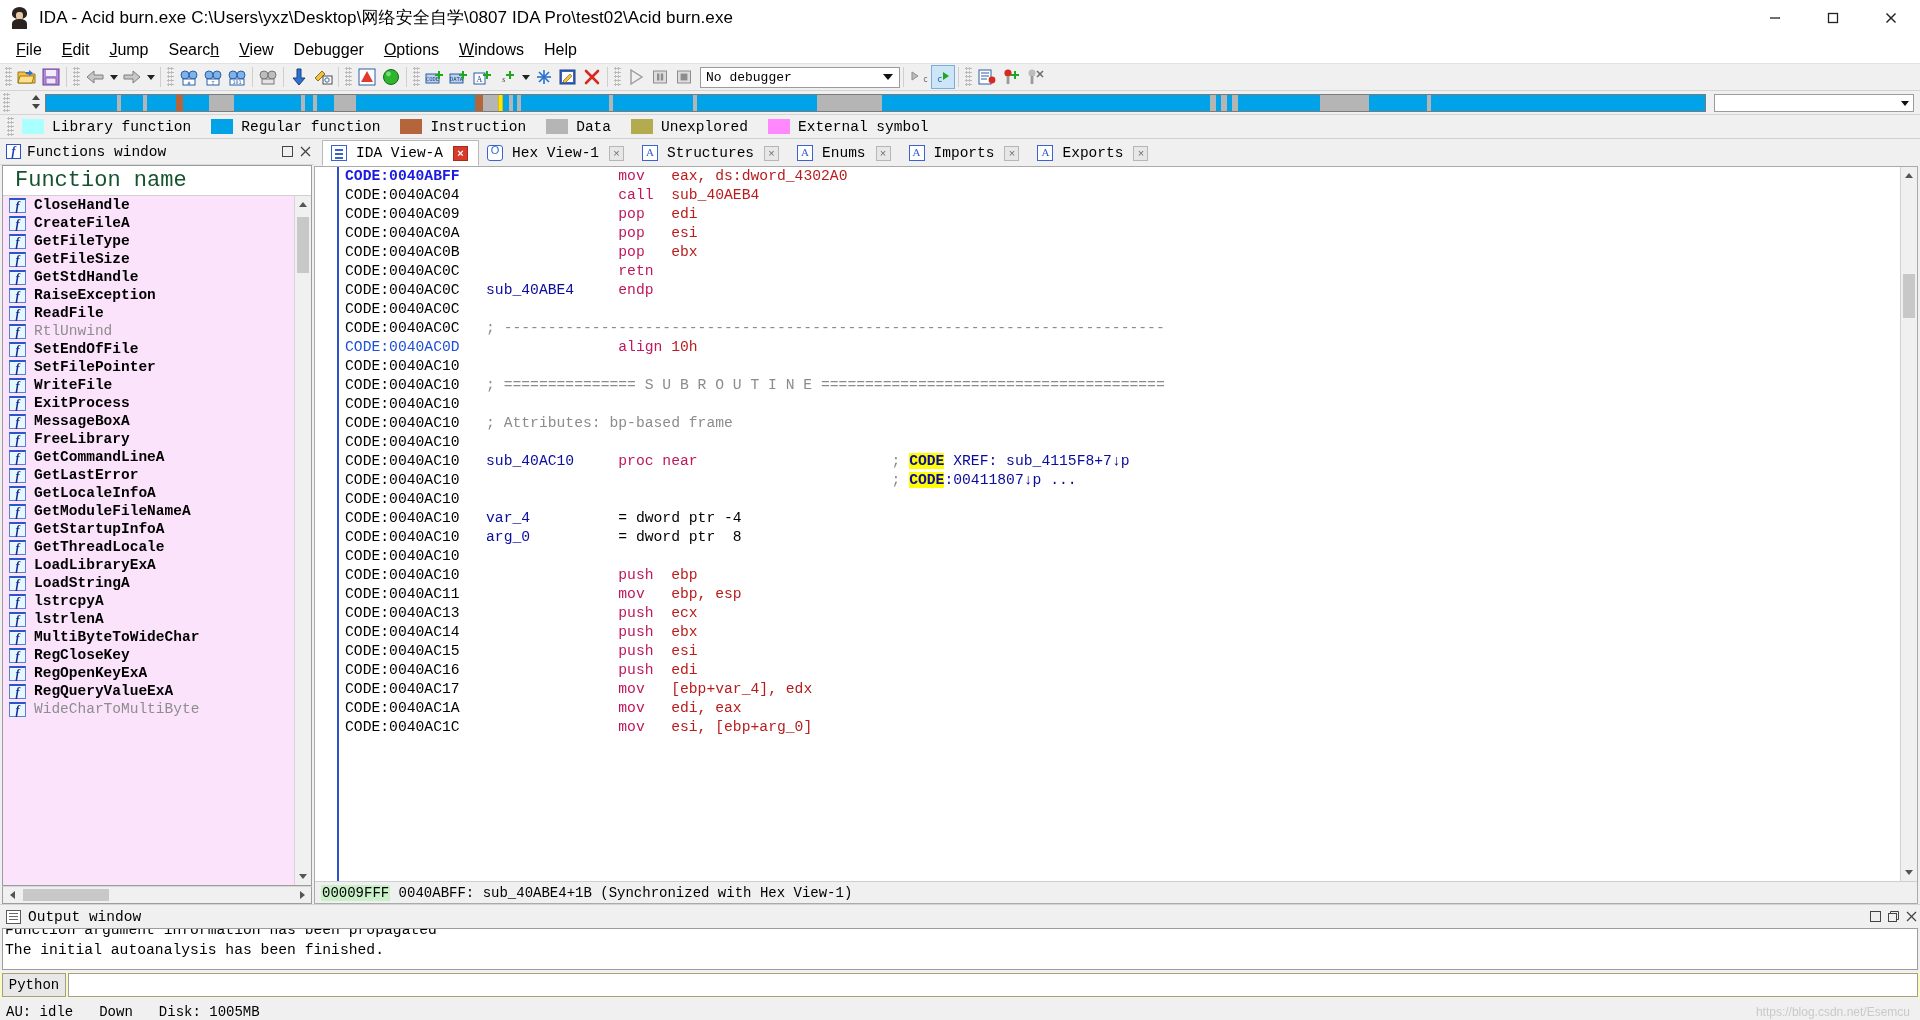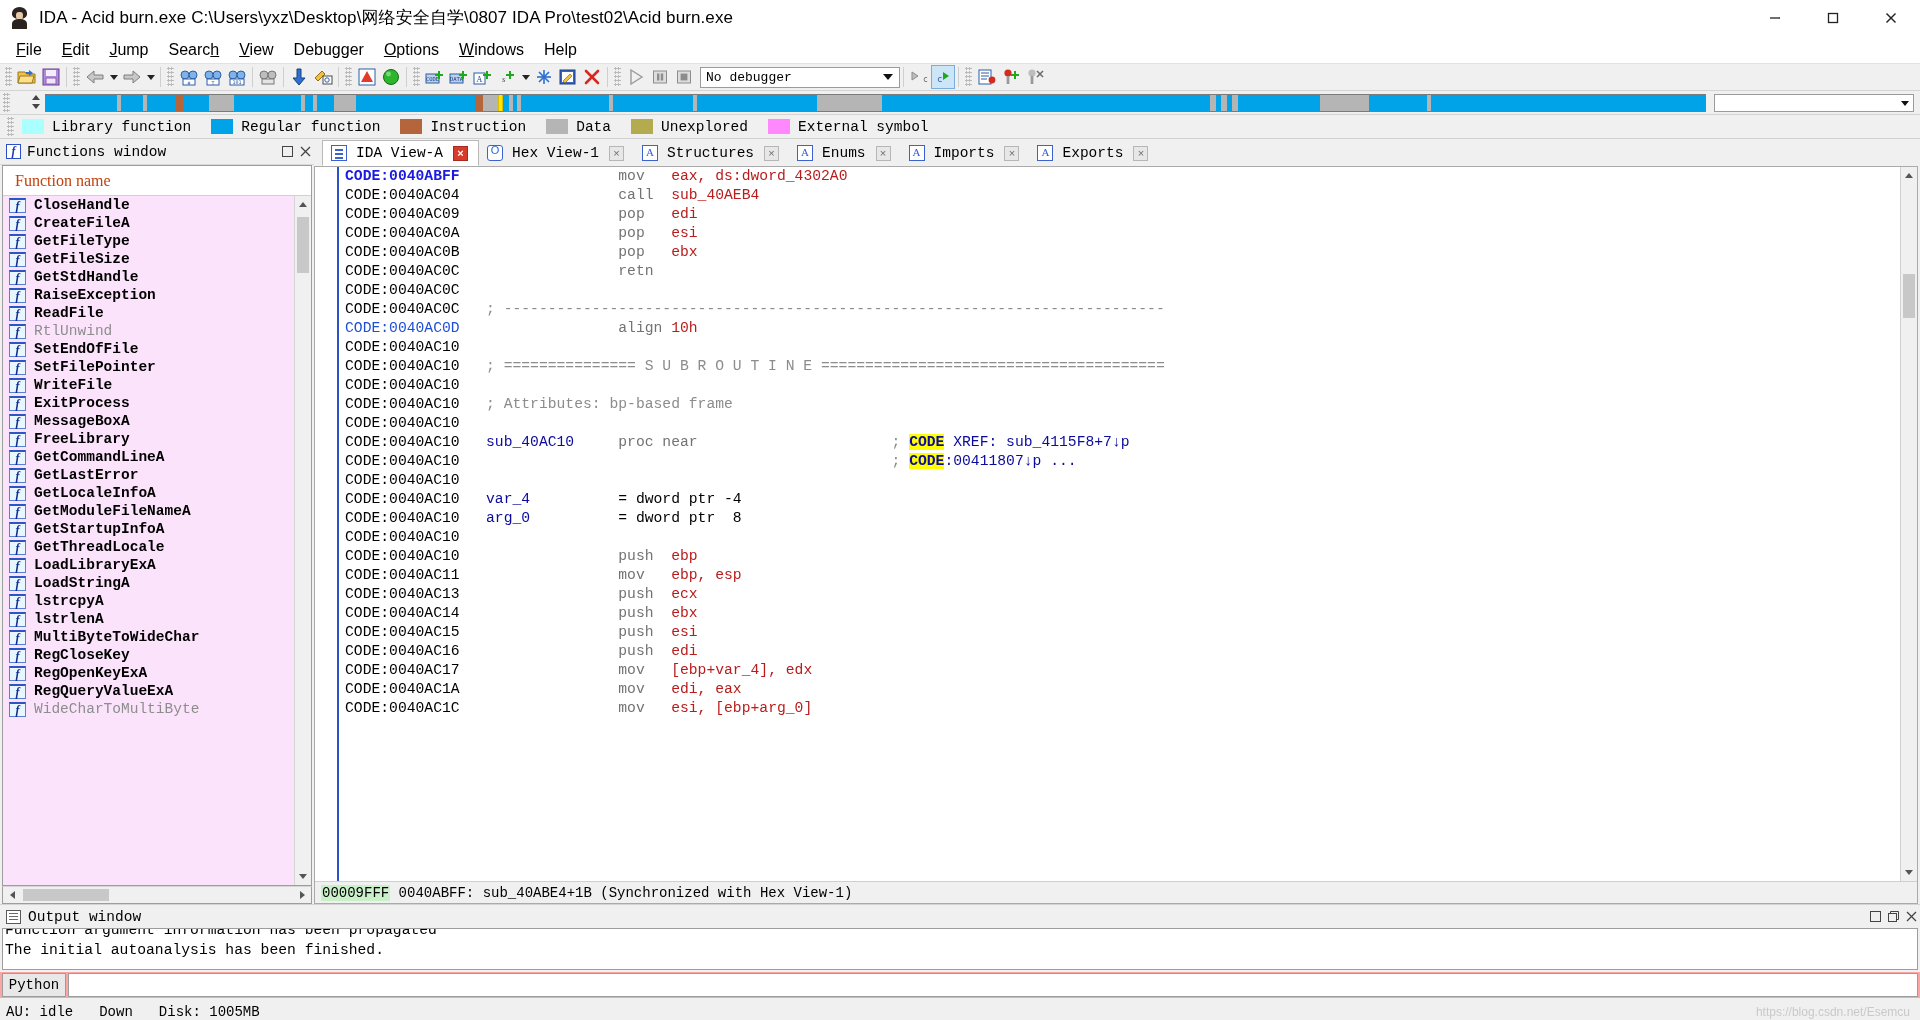--- a/index.html
+++ b/index.html
@@ -186,21 +186,21 @@
   .funcs-box {
     flex: 1 1 auto; min-height: 0; display: flex; flex-direction: column;
     border: 1px solid #9d9d9d; background: #fff;
     margin: 0 2px 0 2px;
   }
   .funcs-header {
     height: 30px; flex: 0 0 30px; display: flex; align-items: center;
     border-bottom: 1px solid #d0d0d0; background: #fff; padding-left: 12px;
   }
   .funcs-header span {
-    font-family: Liberation Serif, serif; font-size: 16px; color: #c2410c;
+    font-family: Liberation Mono, monospace; font-size: 22px; color: #14532d;
   }
   .funcs-body { flex: 1 1 auto; min-height: 0; display: flex; }
   .funcs-list {
     flex: 1 1 auto; background: #fbe4fb; overflow: hidden; padding-top: 0px;
   }
   .frow {
     height: 18px; display: flex; align-items: center; padding-left: 6px;
   }
   .frow .fico {
     width: 17px; height: 15px; flex: 0 0 17px; margin-right: 8px;
@@ -289,21 +289,21 @@
     border-left: 2px solid #2c54c6;
   }
   .codeline {
     height: 19px; line-height: 19px; white-space: pre;
     font-family: "Liberation Mono", monospace; font-size: 14.7px; color: #000;
     position: relative; padding-left: 6px;
   }
   .c-addr { color: #000; }
   .c-addr.sel { color: #1a1ae0; font-weight: bold; }
   .c-addr.gray { color: #1d4ed8; }
-  .c-mn { color: #737373; }
+  .c-mn { color: #be185d; }
   .c-op { color: #b91c1c; }
   .c-name { color: #0b0b9e; }
   .c-cmt { color: #8c8c8c; }
   .hl { background: #ffff00; color: #0b0b9e; font-weight: bold;}
   .c-black { color:#000; }
   .c-dark { color: #0b0b9e; }
 
   .dis-vscroll {
     width: 17px; flex: 0 0 17px; background: #f0f0f0; border-left: 1px solid #d0d0d0;
     display:flex; flex-direction: column;
@@ -338,21 +338,21 @@
   .out-body {
     background: #fff; border: 1px solid #9d9d9d; margin: 0 2px;
     height: 42px; overflow: hidden; position: relative;
   }
   .out-line {
     font-family:"Liberation Mono",monospace; font-size: 14.7px; color:#000;
     line-height: 20px; white-space: pre; padding-left: 2px;
   }
   .out-line.clipped { margin-top: -9px; }
   .pyrow {
-    height: 26px; display: flex; align-items: center; background: #fca5a5; margin-top: 2px;
+    height: 26px; display: flex; align-items: center; background: #fef9c3; margin-top: 2px;
   }
   .pybtn {
     width: 64px; height: 24px; flex: 0 0 64px; margin-left: 2px;
     background: #e8e8e8; border: 1px solid #9d9d9d;
     display:flex;align-items:center;justify-content:center;
     font-family:"Liberation Mono",monospace; font-size: 14px; color:#000;
   }
   .pyinput {
     flex: 1 1 auto; height: 24px; background: #fff; border: 1px solid #9d9d9d;
     margin-left: 2px; margin-right: 2px;
@@ -924,20 +924,21 @@
       <div class="disasm-frame">
         <div class="disasm-body">
           <div class="gutter"></div>
           <div class="code-area" id="code-area">
               <div class="codeline"><span class="c-addr sel">CODE:0040ABFF</span><span class="c-black">   </span><span class="c-black">               </span><span class="c-mn">mov</span><span class="c-black">   </span><span class="c-op">eax, ds:dword_4302A0</span></div>
               <div class="codeline"><span class="c-addr">CODE:0040AC04</span><span class="c-black">   </span><span class="c-black">               </span><span class="c-mn">call</span><span class="c-black">  </span><span class="c-op">sub_40AEB4</span></div>
               <div class="codeline"><span class="c-addr">CODE:0040AC09</span><span class="c-black">   </span><span class="c-black">               </span><span class="c-mn">pop</span><span class="c-black">   </span><span class="c-op">edi</span></div>
               <div class="codeline"><span class="c-addr">CODE:0040AC0A</span><span class="c-black">   </span><span class="c-black">               </span><span class="c-mn">pop</span><span class="c-black">   </span><span class="c-op">esi</span></div>
               <div class="codeline"><span class="c-addr">CODE:0040AC0B</span><span class="c-black">   </span><span class="c-black">               </span><span class="c-mn">pop</span><span class="c-black">   </span><span class="c-op">ebx</span></div>
               <div class="codeline"><span class="c-addr">CODE:0040AC0C</span><span class="c-black">   </span><span class="c-black">               </span><span class="c-mn">retn</span></div>
+              <div class="codeline"><span class="c-addr">CODE:0040AC0C</span><span class="c-black">   </span><span class="c-name">sub_40ABE4</span><span class="c-black">     </span><span class="c-mn">endp</span></div>
               <div class="codeline"><span class="c-addr">CODE:0040AC0C</span></div>
               <div class="codeline"><span class="c-addr">CODE:0040AC0C</span><span class="c-black">   </span><span class="c-cmt">; ---------------------------------------------------------------------------</span></div>
               <div class="codeline"><span class="c-addr gray">CODE:0040AC0D</span><span class="c-black">   </span><span class="c-black">               </span><span class="c-mn">align</span><span class="c-black"> </span><span class="c-op">10h</span></div>
               <div class="codeline"><span class="c-addr">CODE:0040AC10</span></div>
               <div class="codeline"><span class="c-addr">CODE:0040AC10</span><span class="c-black">   </span><span class="c-cmt">; =============== S U B R O U T I N E =======================================</span></div>
               <div class="codeline"><span class="c-addr">CODE:0040AC10</span></div>
               <div class="codeline"><span class="c-addr">CODE:0040AC10</span><span class="c-black">   </span><span class="c-cmt">; Attributes: bp-based frame</span></div>
               <div class="codeline"><span class="c-addr">CODE:0040AC10</span></div>
               <div class="codeline"><span class="c-addr">CODE:0040AC10</span><span class="c-black">   </span><span class="c-name">sub_40AC10</span><span class="c-black">     </span><span class="c-mn">proc near</span><span class="c-black">                      </span><span><span class="c-cmt">; </span><span class="hl">CODE</span><span class="c-dark"> XREF: sub_4115F8+7↓p</span></span></div>
               <div class="codeline"><span class="c-addr">CODE:0040AC10</span><span class="c-black">   </span><span class="c-black">               </span><span class="c-black">                               </span><span><span class="c-cmt">; </span><span class="hl">CODE</span><span class="c-dark">:00411807↓p ...</span></span></div>

